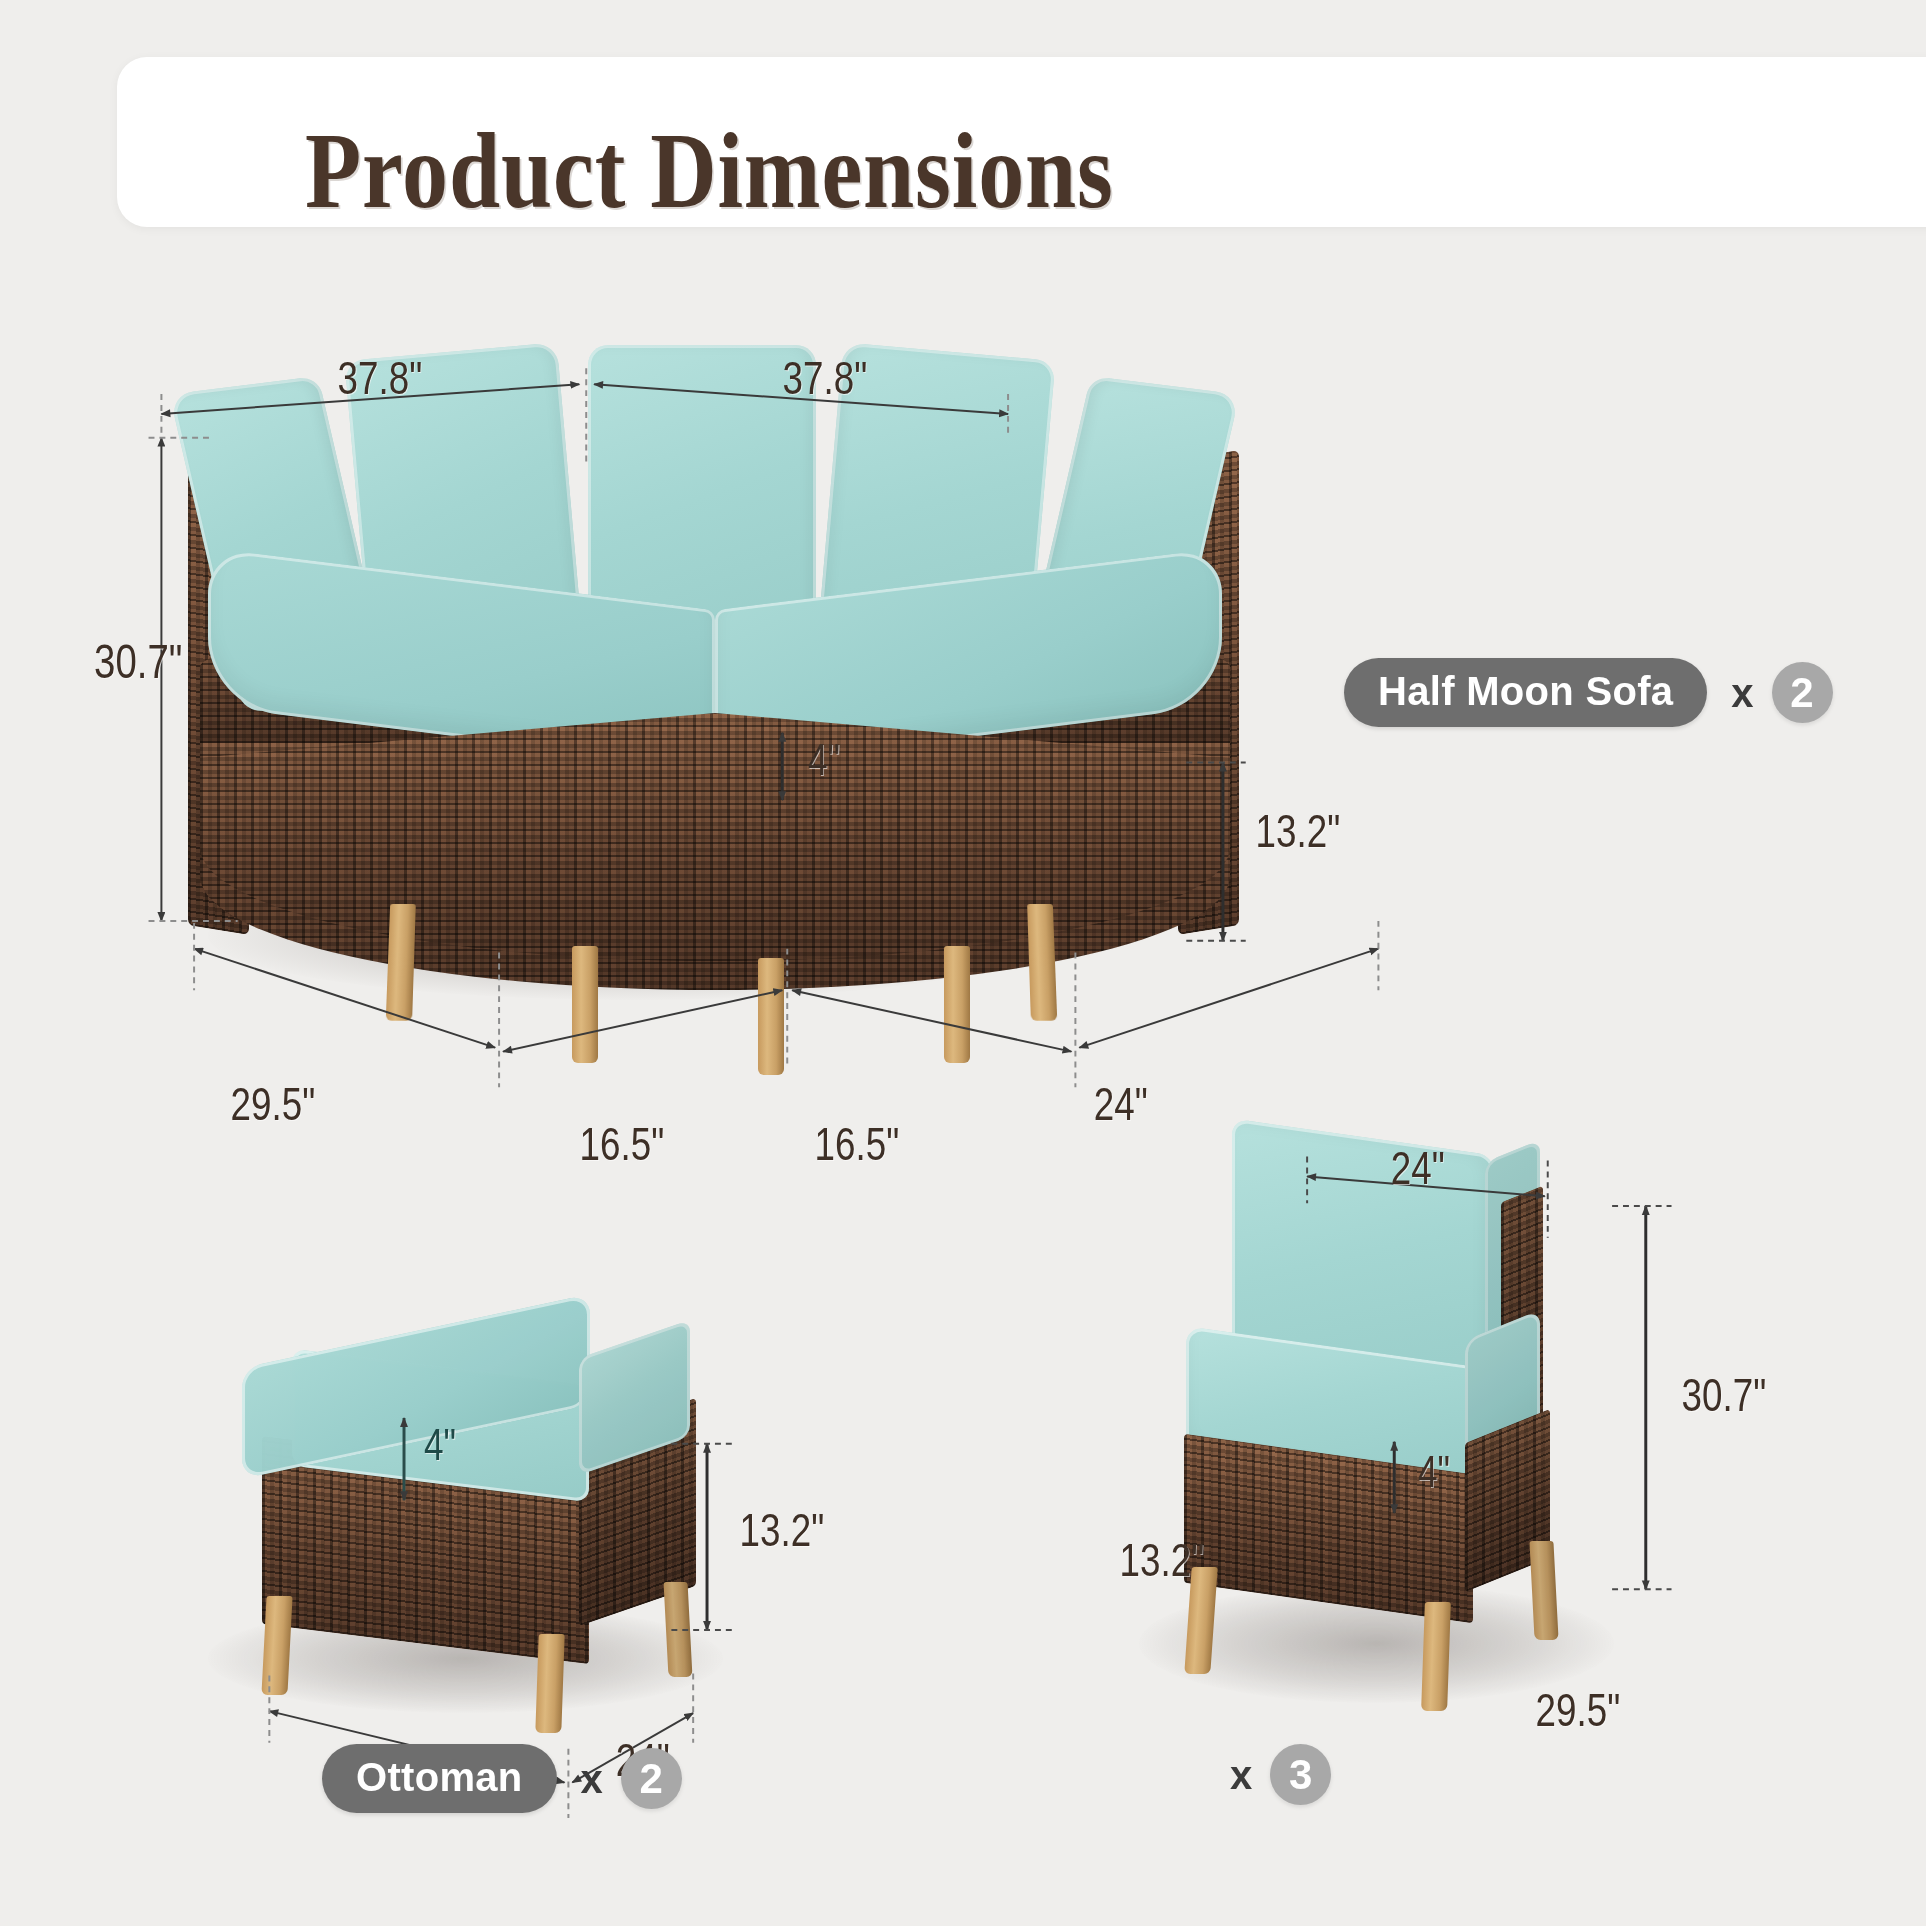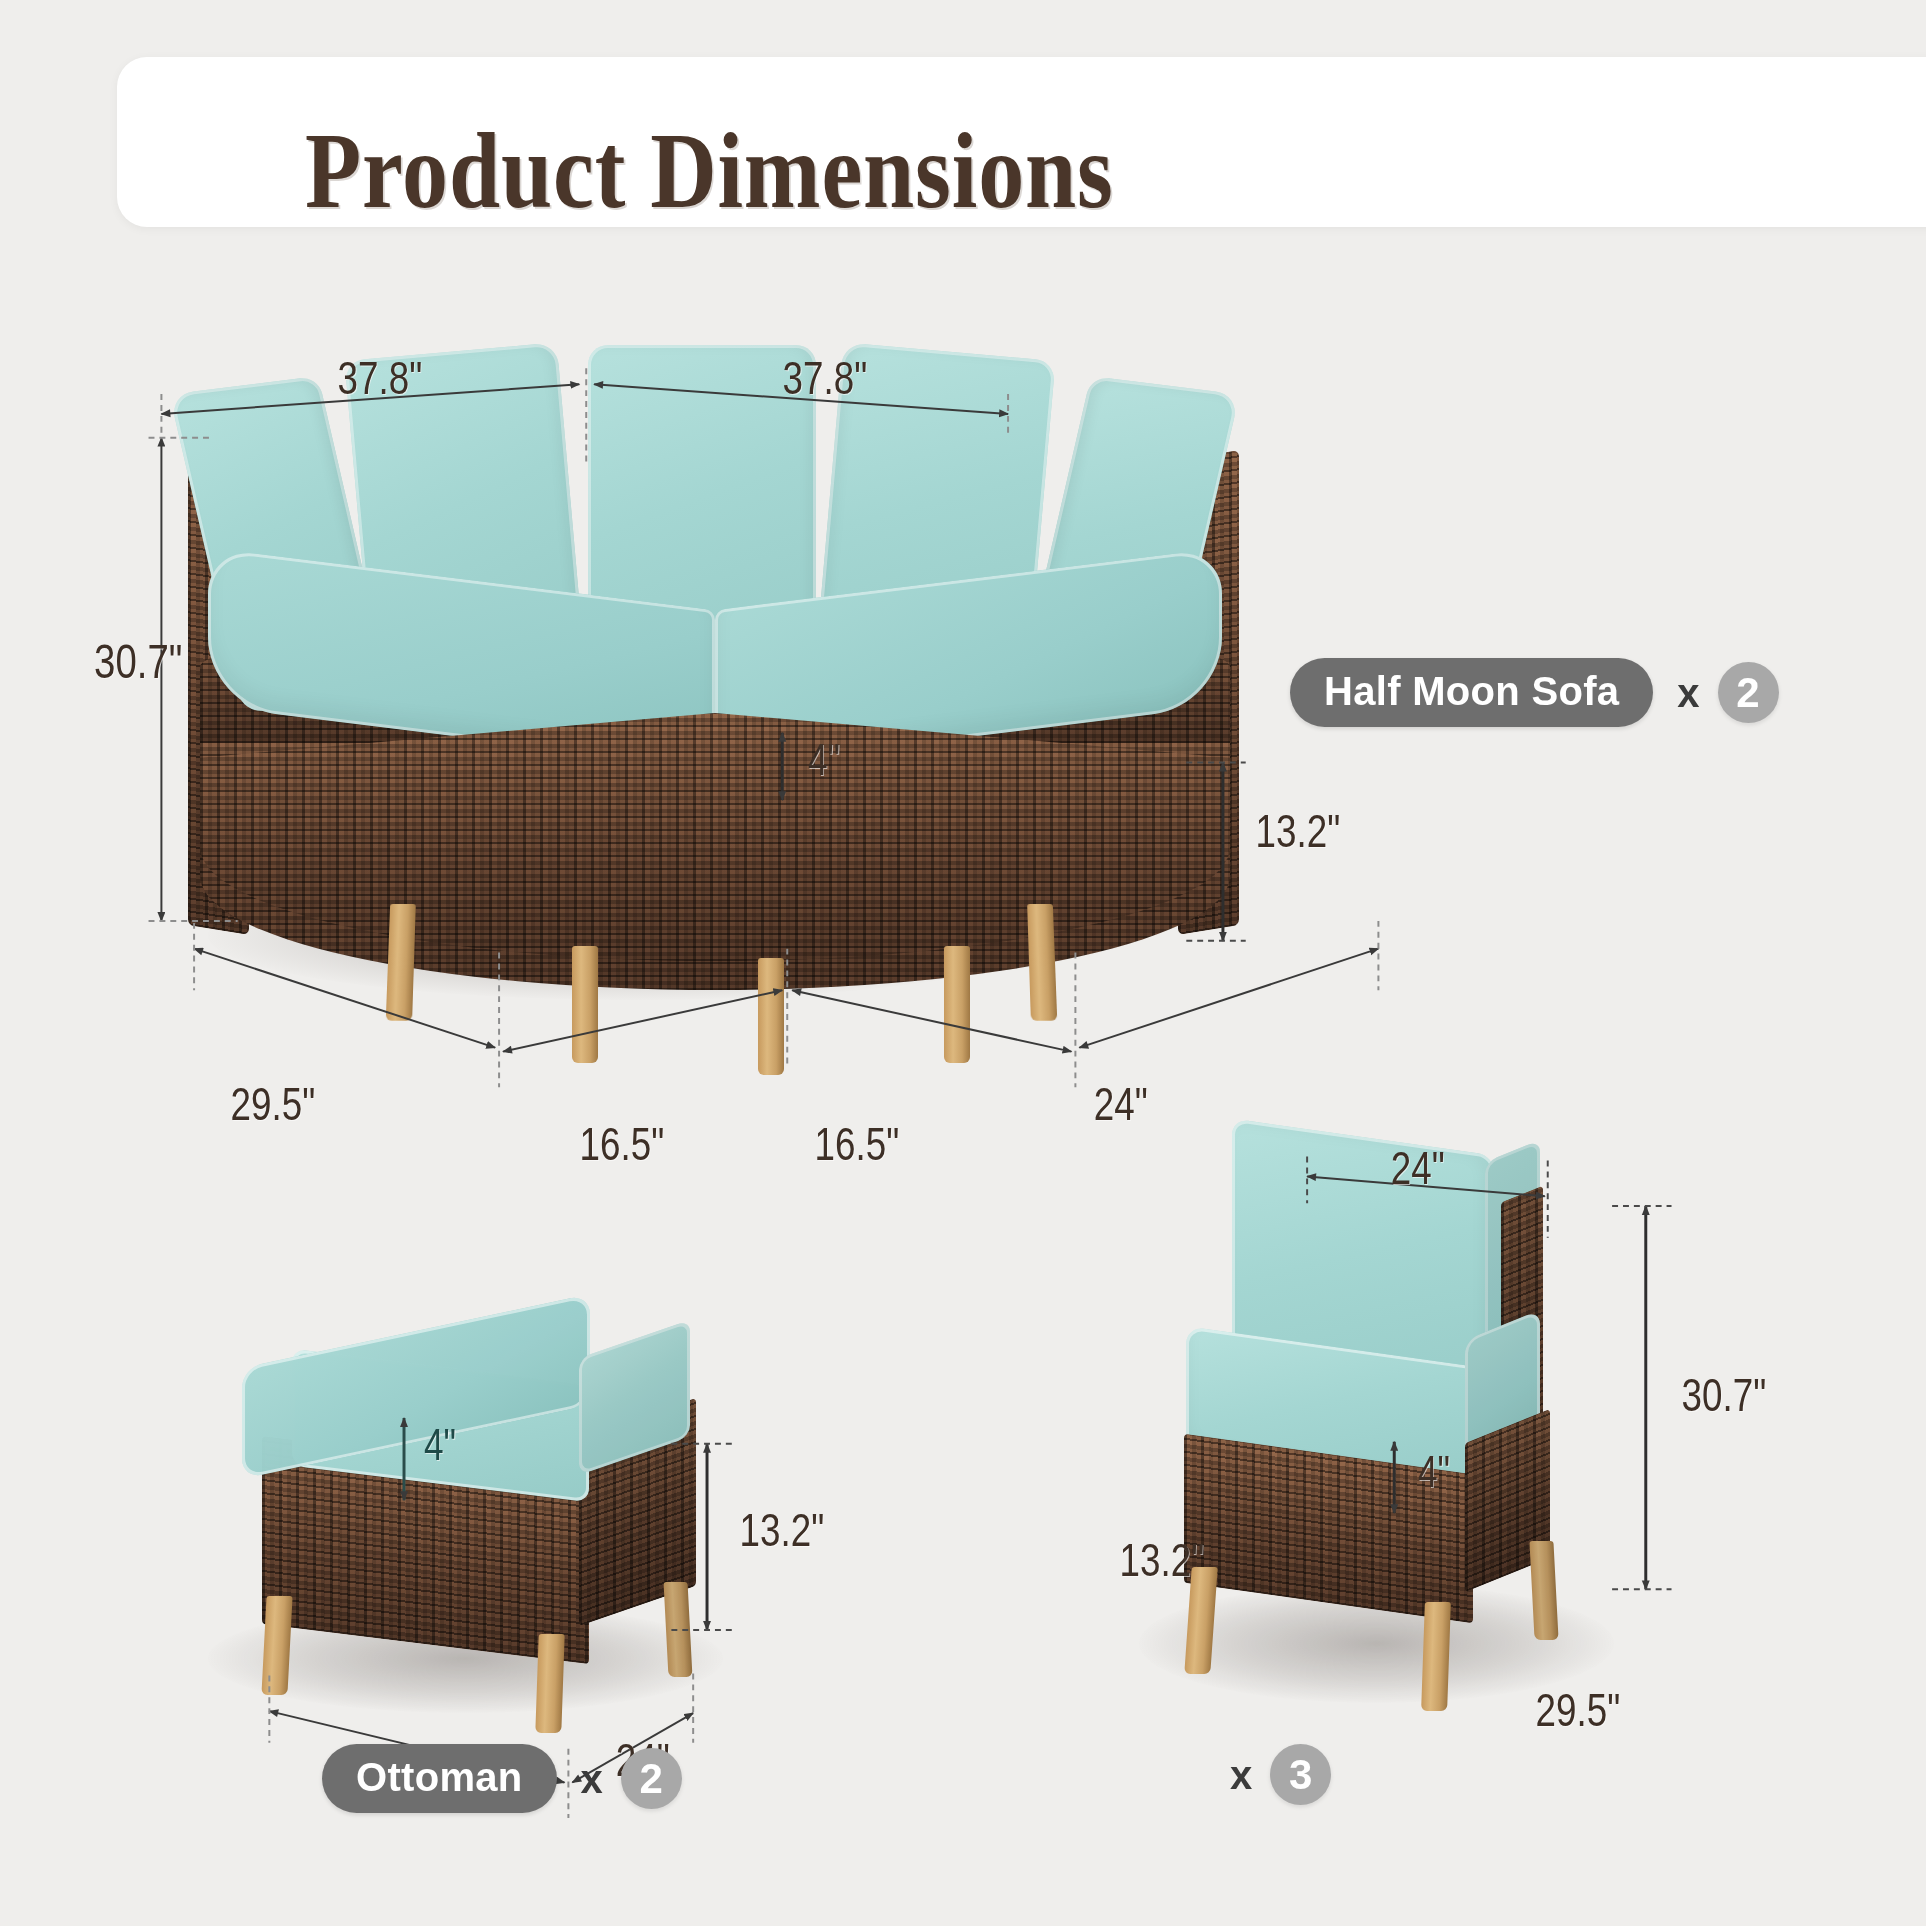--- a/index.html
+++ b/index.html
@@ -213,21 +213,21 @@
     <div class="dim cond" style="left:327px;top:351px;font-size:46px;">37.8"</div>
     <div class="dim cond" style="left:772px;top:351px;font-size:46px;">37.8"</div>
     <div class="dim cond" style="left:83px;top:634px;font-size:48px;">30.7"</div>
     <div class="dim cond" style="left:804px;top:735px;font-size:44px;">4"</div>
     <div class="dim cond" style="left:1245px;top:804px;font-size:46px;">13.2"</div>
     <div class="dim cond" style="left:220px;top:1077px;font-size:46px;">29.5"</div>
     <div class="dim cond" style="left:569px;top:1117px;font-size:46px;">16.5"</div>
     <div class="dim cond" style="left:804px;top:1117px;font-size:46px;">16.5"</div>
     <div class="dim cond" style="left:1087px;top:1077px;font-size:46px;">24"</div>
 
-    <div class="badge-row" style="left:1290px;top:658px;align-items:center;">
+    <div class="badge-row" style="left:1344px;top:658px;align-items:center;">
       <div class="pill">Half Moon Sofa</div>
       <div class="xsign">x</div>
       <div class="countcircle">2</div>
     </div>
   </div>
 
   <div>
 
     <div class="shadowblob" style="left:208px;top:1604px;width:515px;height:109px;"></div>
 

